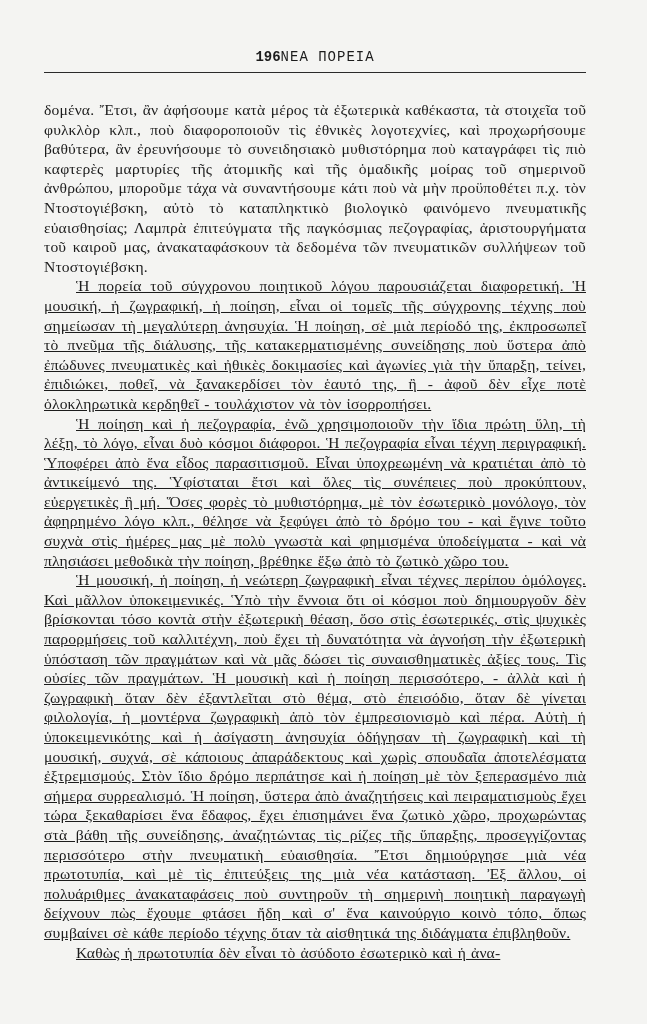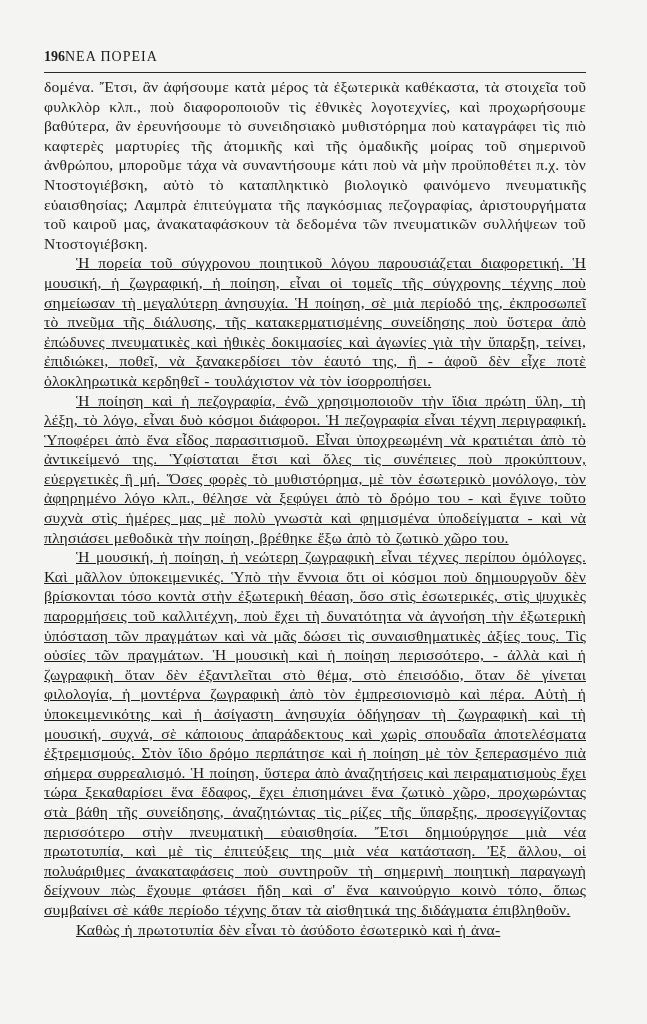--- a/index.html
+++ b/index.html
@@ -7,31 +7,31 @@
     width: 647px; height: 1024px; overflow: hidden;
     background: #f4f4f2;
     font-family: "DejaVu Serif", "Liberation Serif", serif;
     color: #1c1c1c;
     position: relative;
   }
   .page {
     position: absolute; left: 44px; top: 48px; width: 542px;
   }
   .running-head {
-    display: flex; justify-content: flex-start; align-items: flex-end;
-    font-family: Liberation Serif, serif;
+    display: flex; justify-content: center; align-items: flex-end;
+    font-family: Liberation Mono, monospace;
     font-size: 15px; height: 18px; line-height: 18px;
   }
   .page-number { font-weight: bold; font-size: 14px; }
   .journal-title { letter-spacing: 1px; font-size: 14px; }
   .rule {
     margin-top: 6px; height: 0; border-top: 1.5px solid #2a2a2a;
   }
   .body-text {
-    margin-top: 4px;
+    margin-top: 27px;
     font-family: "Liberation Serif", serif;
     font-size: 15.6px;
     line-height: 19.6px;
     text-align: justify;
     letter-spacing: 0.15px;
     word-spacing: 1px;
   }
   .body-text p { margin: 0; text-indent: 0; }
   .body-text p.indent { text-indent: 32px; text-decoration: underline; }
 </style>

